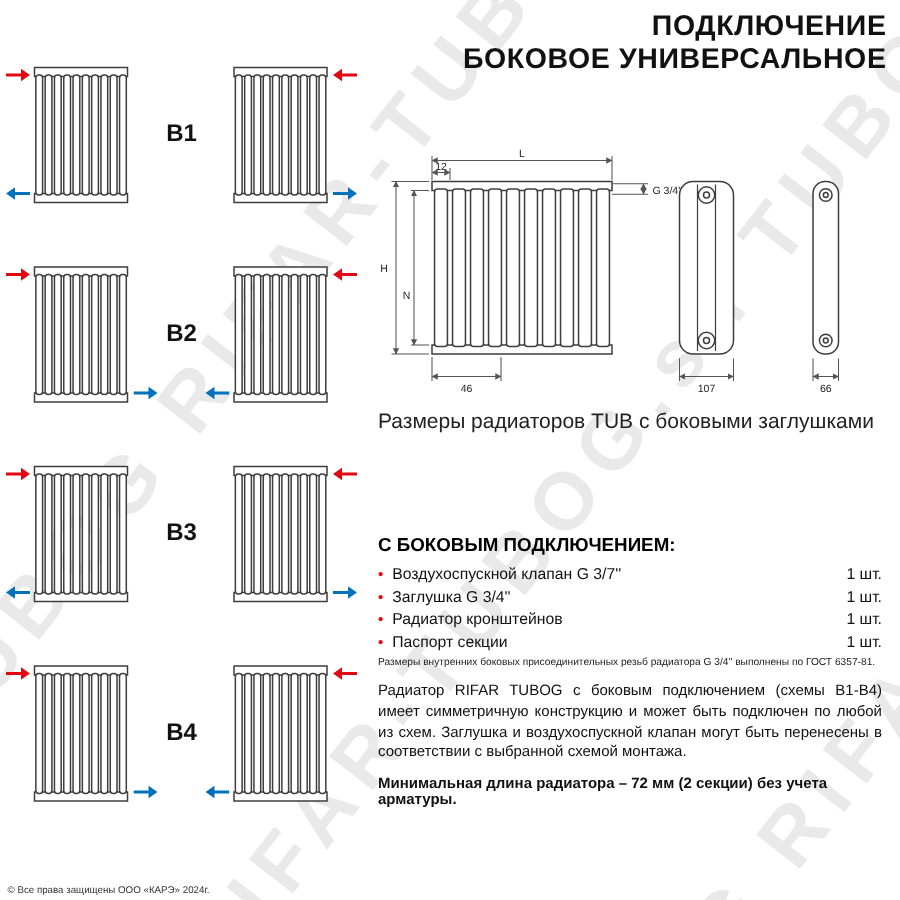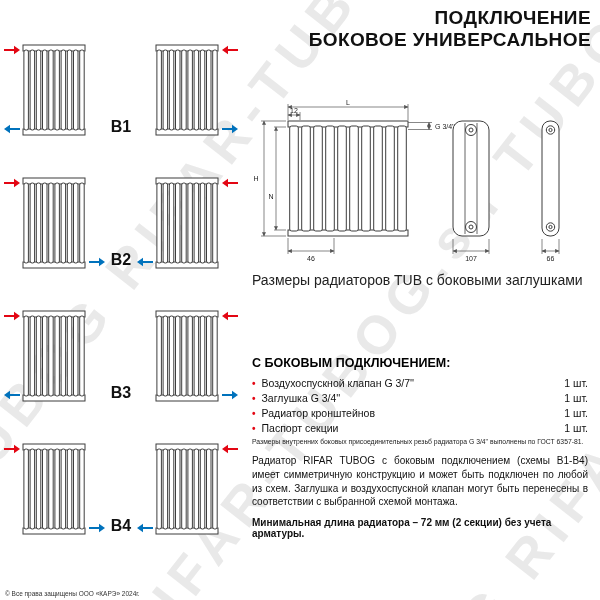--- a/index.html
+++ b/index.html
@@ -19,21 +19,21 @@
   .wm3{left:330px;top:760px}
 
   
   .title{
     position:absolute;top:7px;right:9px;z-index:2;text-align:right;
     font-weight:700;font-size:19px;line-height:1.18;letter-spacing:.4px;
   }
 
   
   .schemes{position:absolute;left:4px;top:44px;width:236px;z-index:1}
-  .scheme-row{display:flex;align-items:flex-end;height:92px;margin-bottom:41px}
+  .scheme-row{display:flex;align-items:center;height:92px;margin-bottom:41px}
   .rad-wrap{position:relative;width:101px;height:92px;flex:0 0 auto}
   .rad-wrap > svg.rad{position:absolute;left:18px;top:0}
   .arr{position:absolute;width:16px;height:10px;line-height:0}
   .arr.top{top:1px}.arr.bottom{bottom:2px}.arr.left{left:0}.arr.right{right:0}
   .scheme-label{width:32px;text-align:center;font-weight:700;font-size:16px}
 
   
   .tdraw{position:absolute;left:248px;top:96px;z-index:1}
   .ln{fill:#fff;stroke:#3d3d3d;stroke-width:1}
   .lnl{stroke:#3d3d3d;stroke-width:.8;fill:none}

